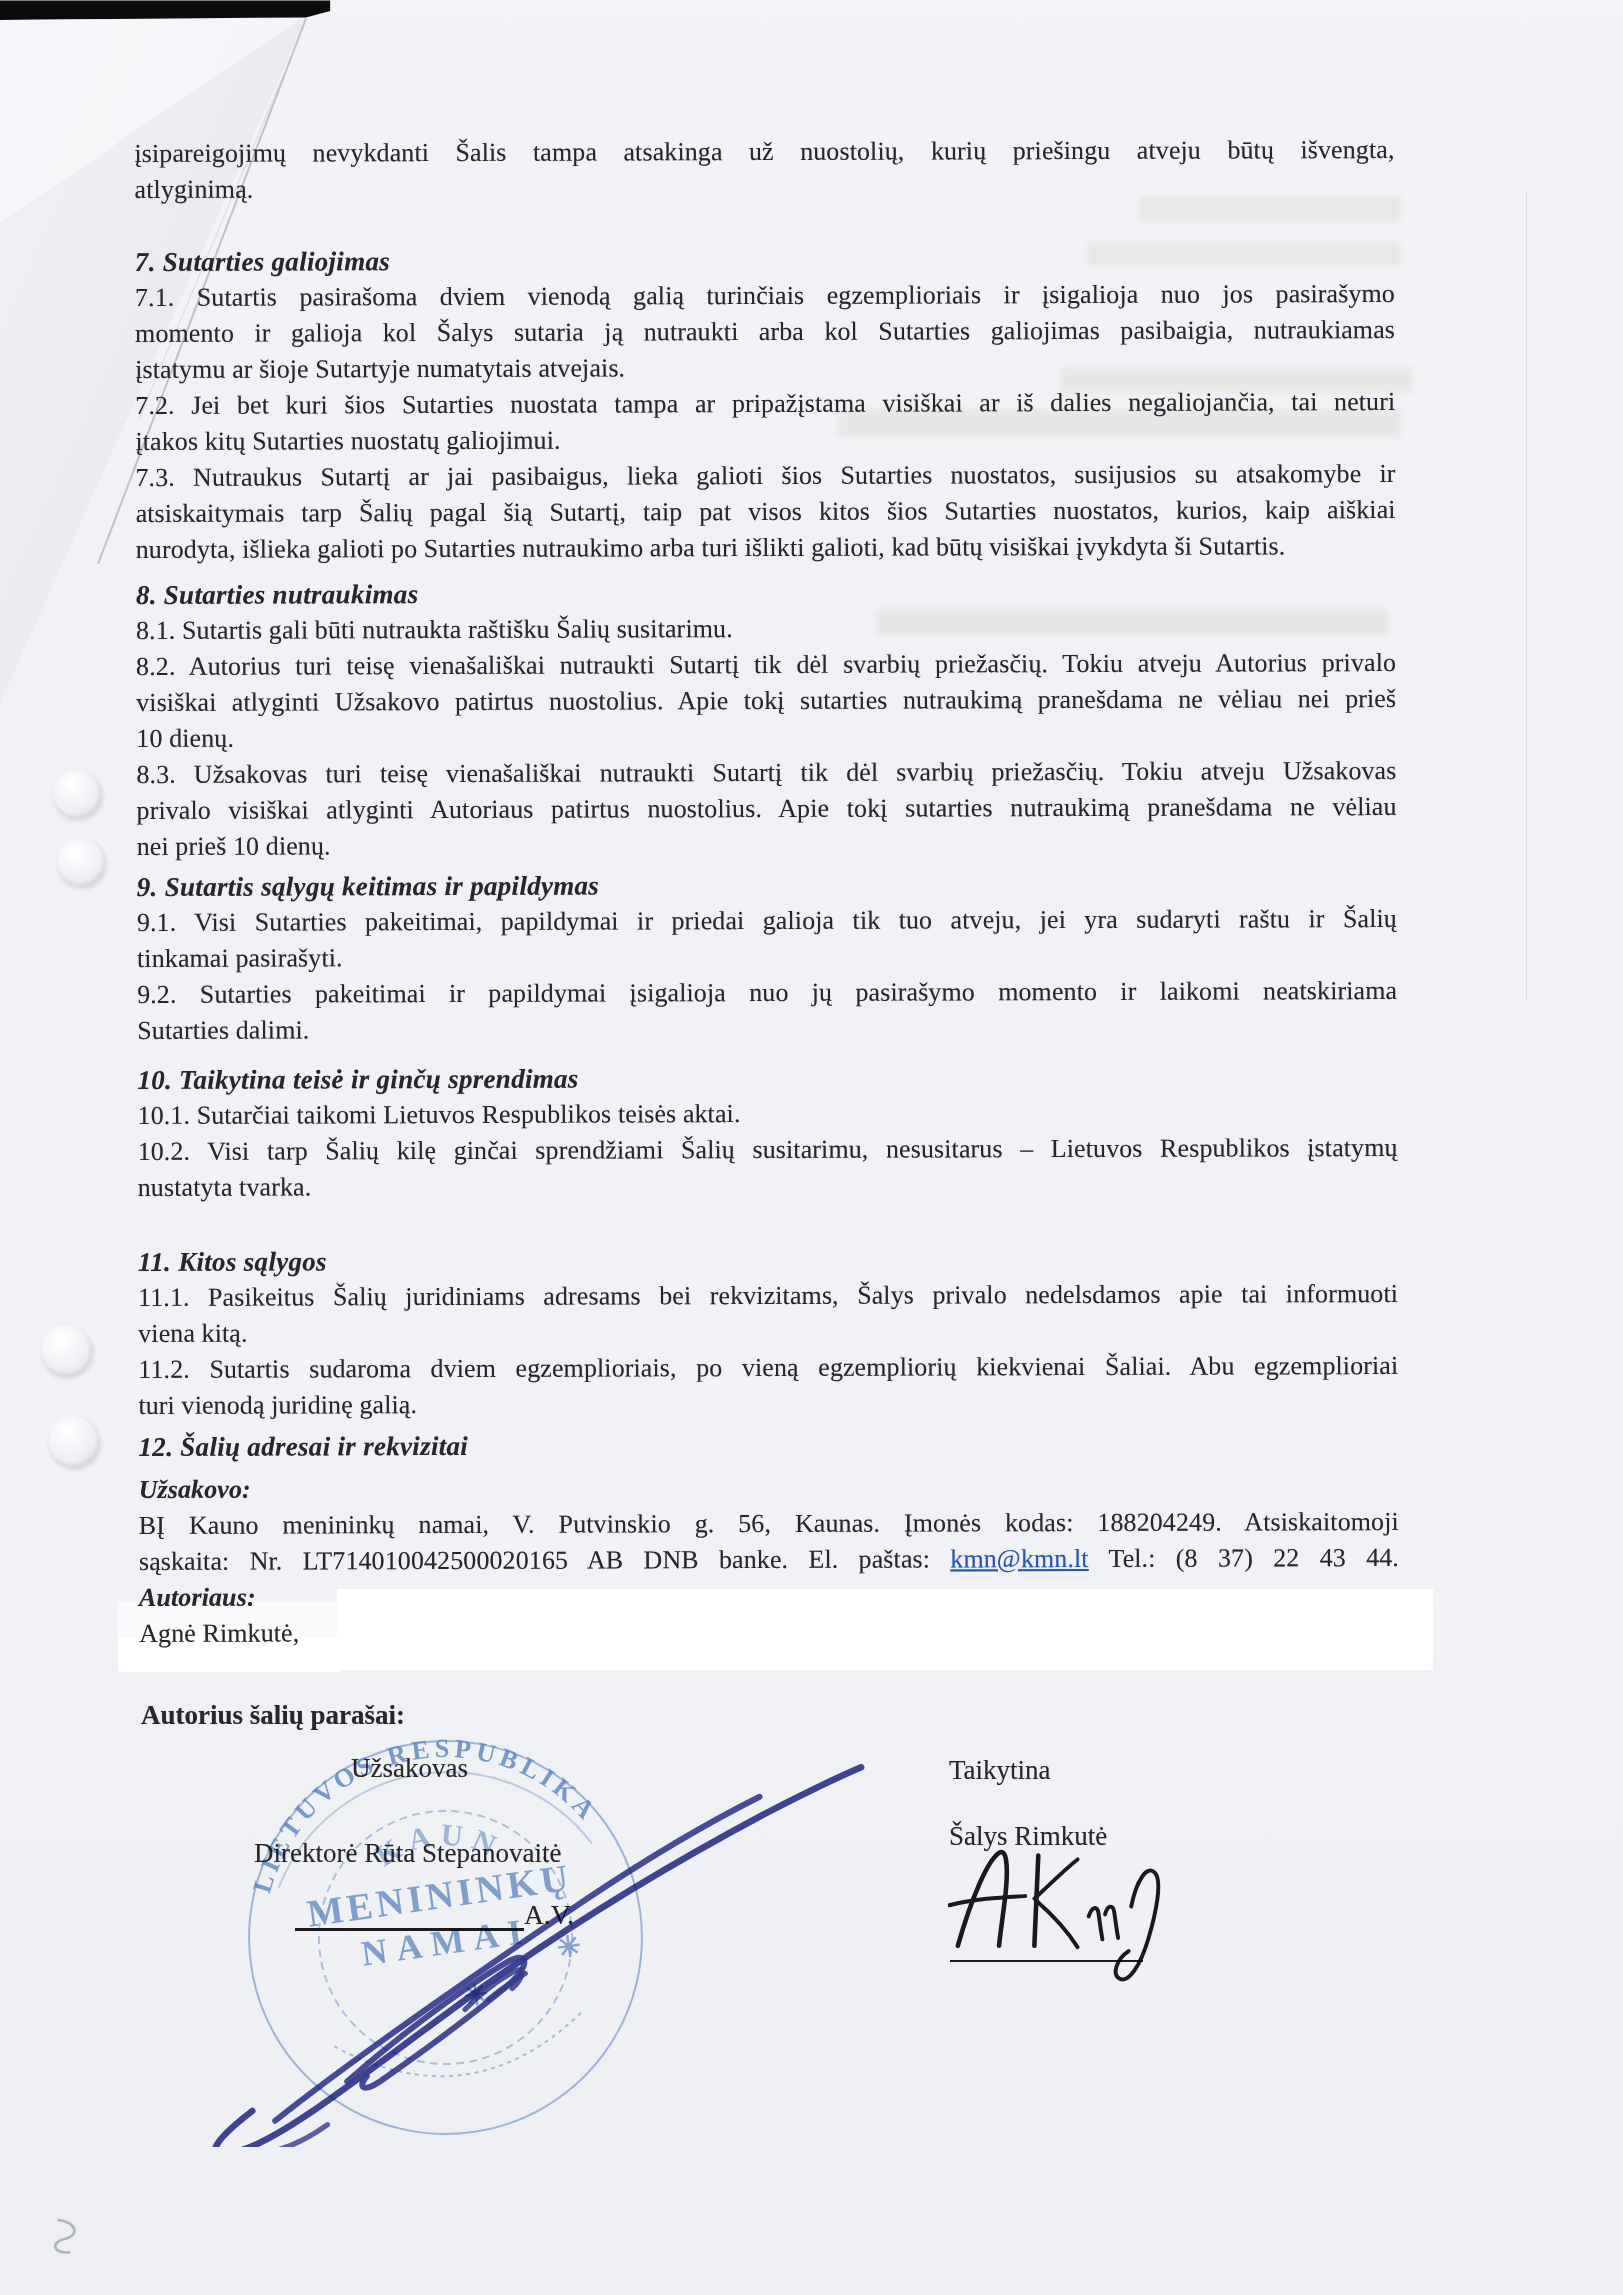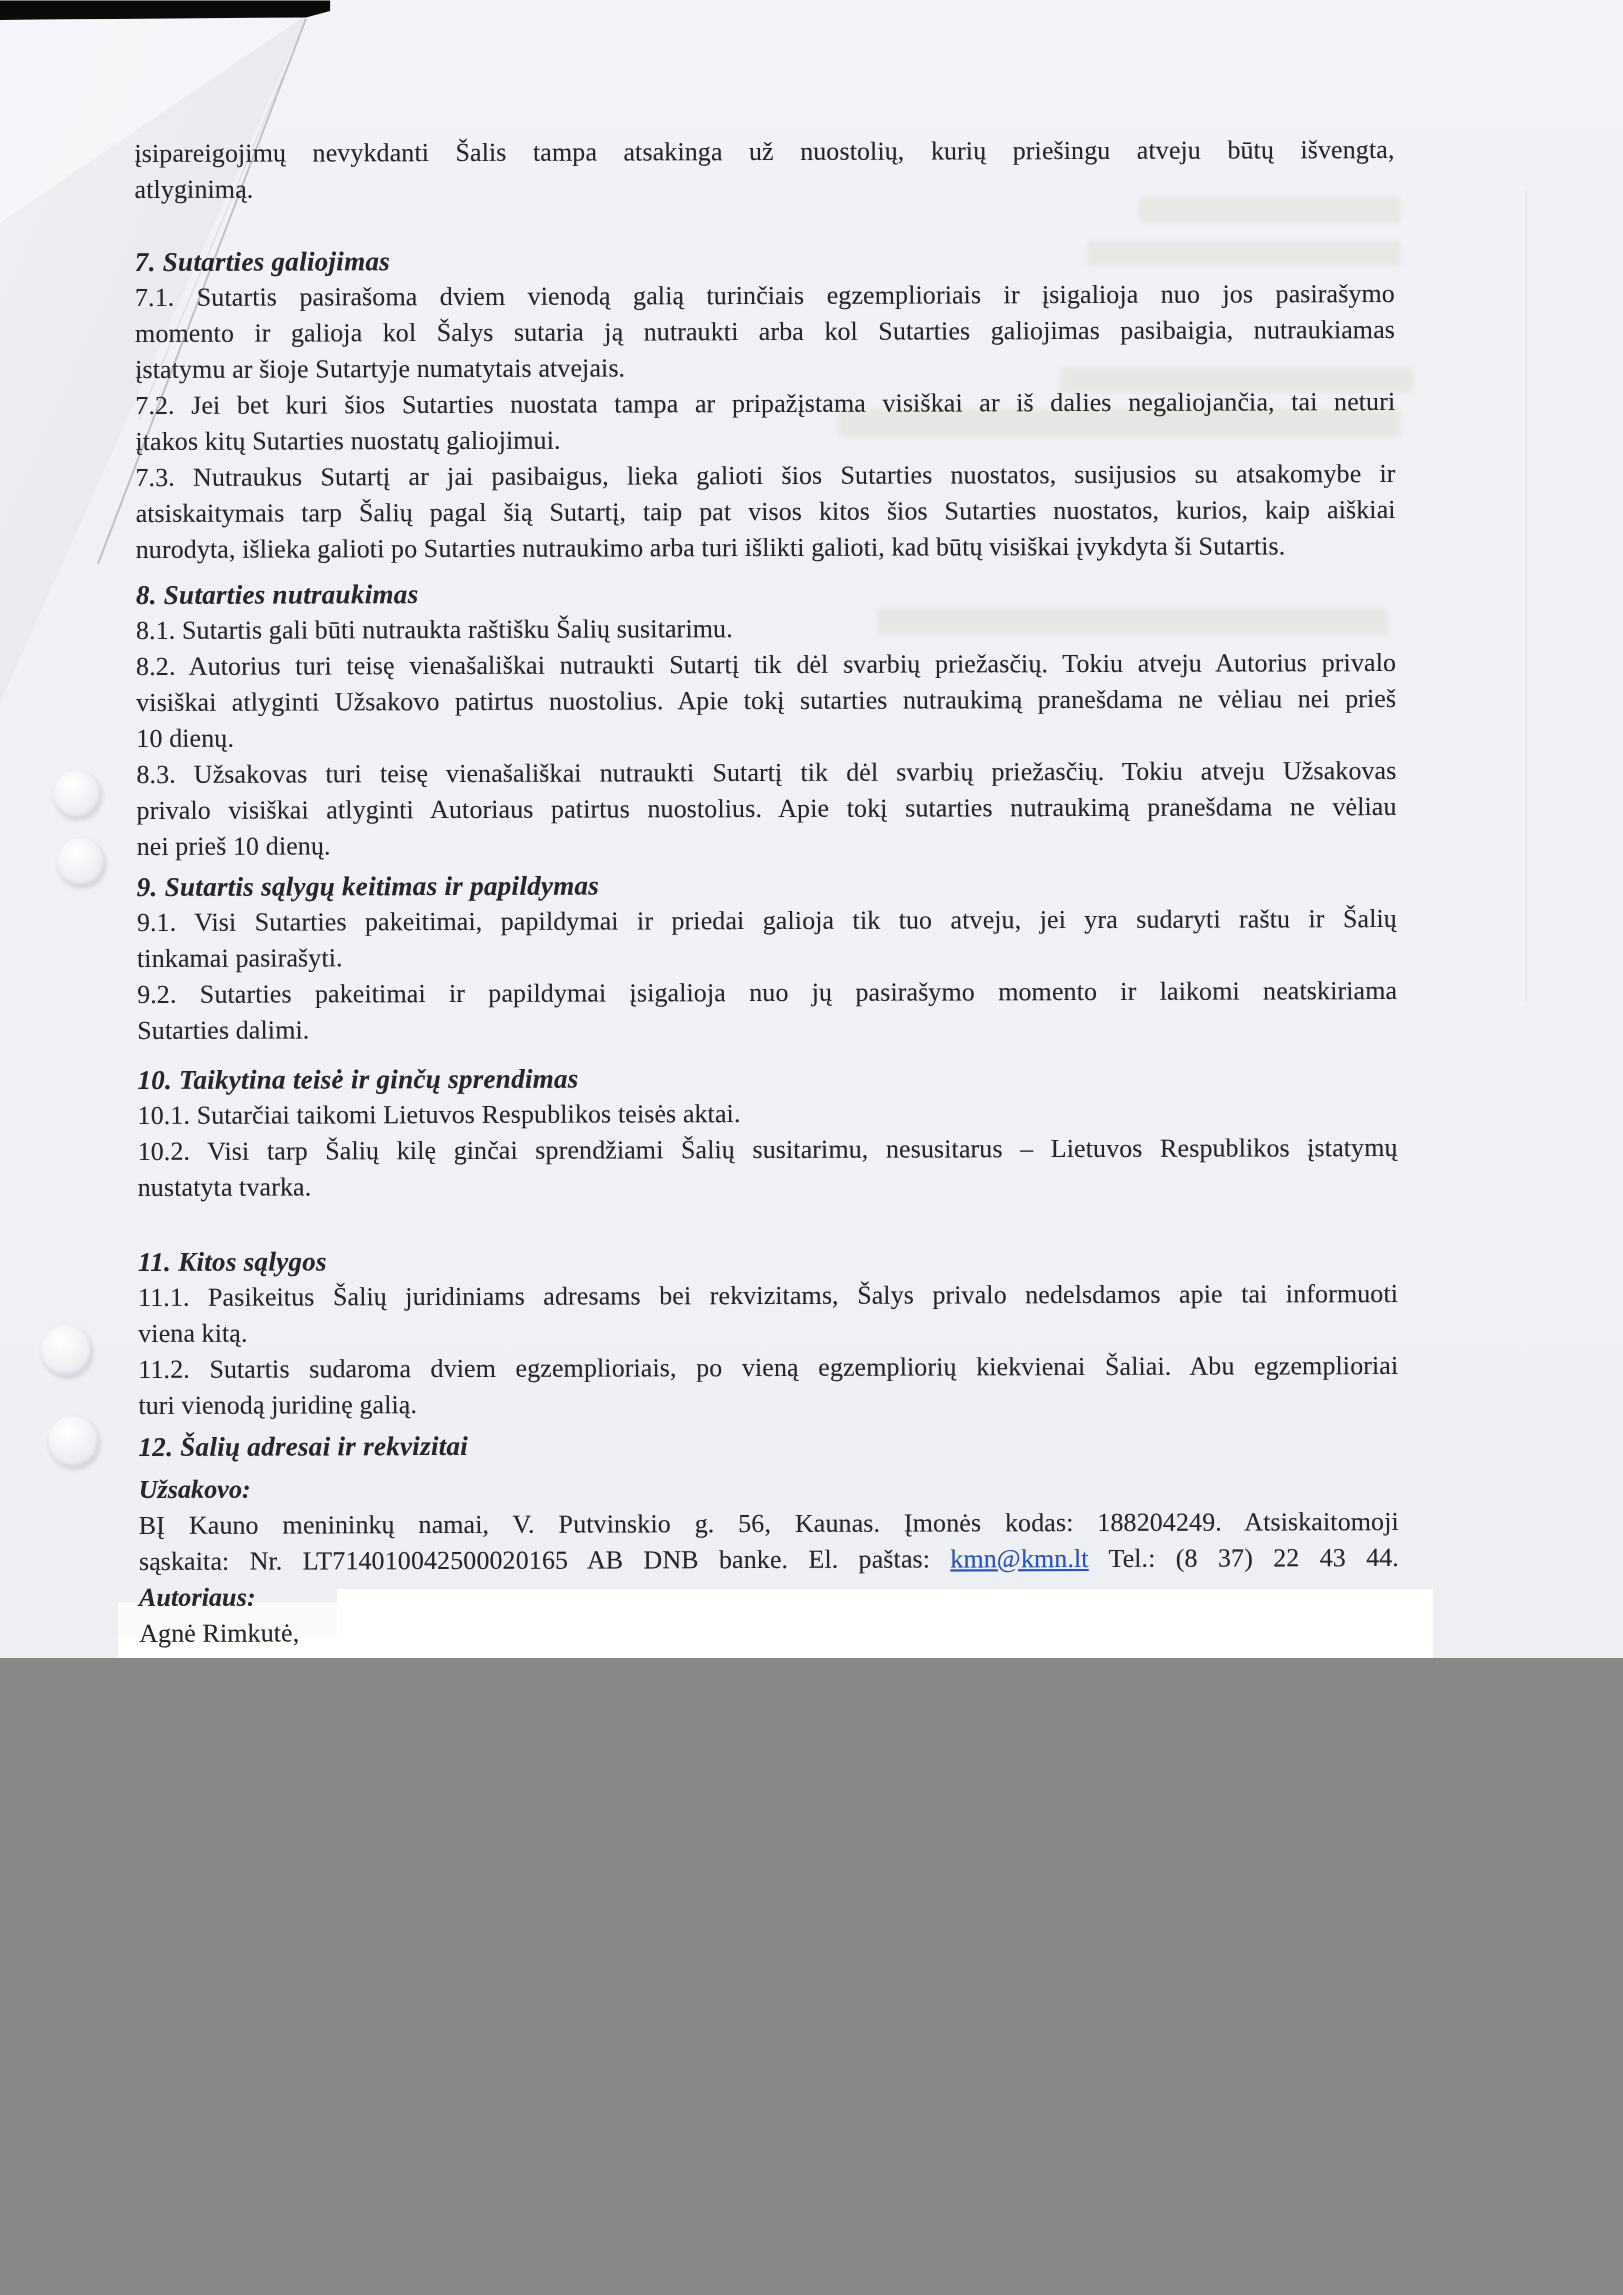--- a/index.html
+++ b/index.html
@@ -1,21 +1,21 @@
 <!DOCTYPE html>
 <html style="--link_blue: #2553c0; --stamp_blue: #5f8bc9; --pen_blue: #393d93; --ink_black: #1b1b1d;font-size:10.5px"><head>
 <meta charset="utf-8">
 <style>
   html,body{margin:0;padding:0;background:#888;}
   :root{
     --link_blue:#2553c0; --stamp_blue:#5f8bc9; --pen_blue:#393d93;
     --ink_black:#1b1b1d; --text_gray:#26262b;
   }
   .page{
-    position:relative; width:1623px; height:1658px; overflow:hidden;
+    position:relative; width:1623px; height:2295px; overflow:hidden;
     background:linear-gradient(180deg,#f2f3f7 0%,#eff1f5 30%,#f1f2f6 62%,#edeff3 100%);
     font-family:"Liberation Serif","DejaVu Serif",serif;
     color:var(--text_gray);
     text-decoration:underline;
   }
   
   .corner-svg{position:absolute;left:0;top:0;z-index:1;}
   .edge-line{position:absolute;left:1526px;top:190px;width:1.3px;height:812px;
     background:rgba(70,70,85,.10);z-index:1;}
   .ghost{position:absolute;z-index:1;background:rgba(150,148,90,.10);filter:blur(2.6px);border-radius:3.9px;}

